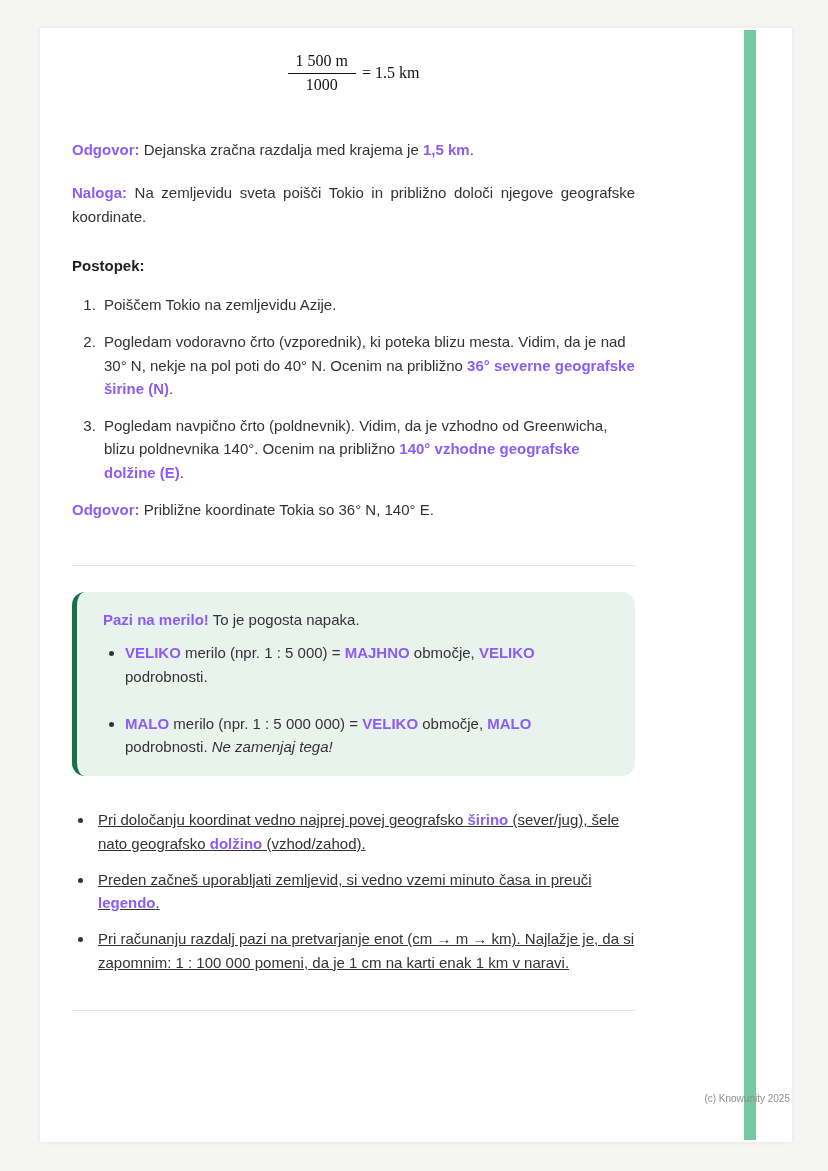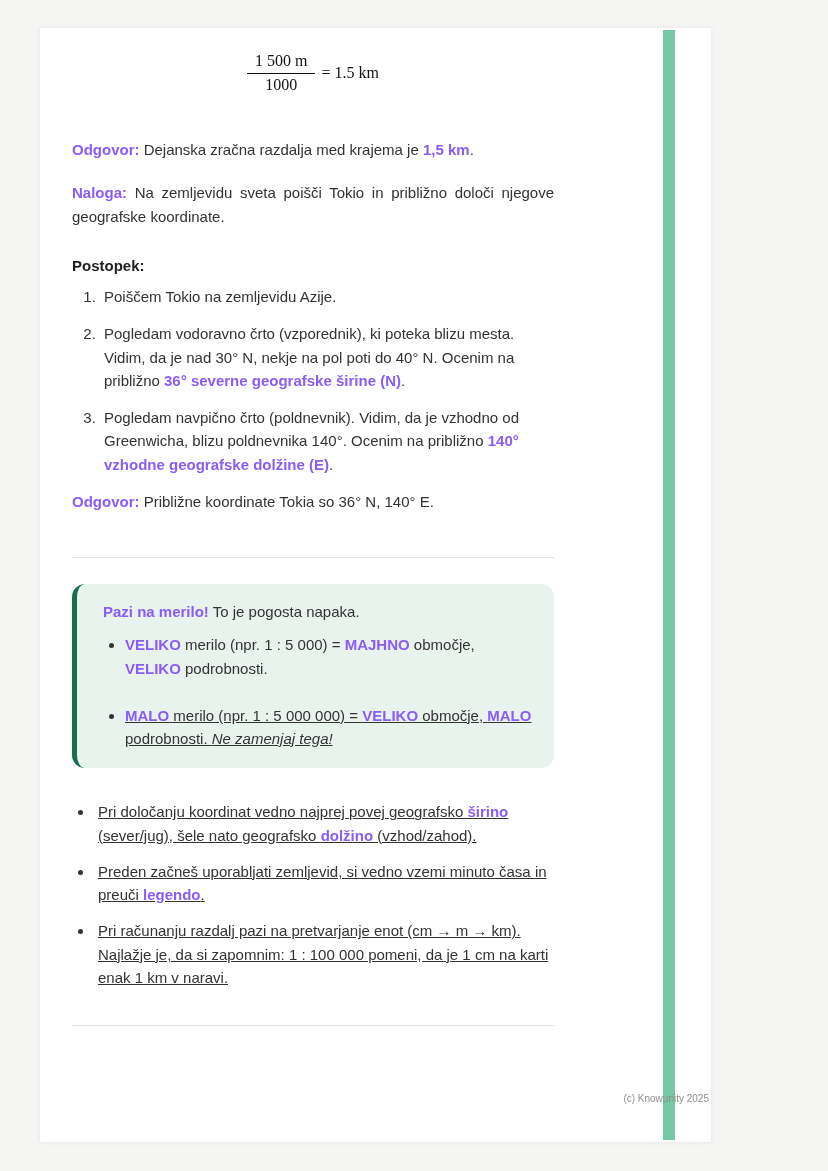--- a/index.html
+++ b/index.html
@@ -5,21 +5,21 @@
   * { margin: 0; padding: 0; box-sizing: border-box; }
   html, body {
     width: 828px; height: 1171px;
     background: #f5f5f3;
     font-family: "Liberation Sans", sans-serif;
     overflow: hidden;
   }
   .card {
     position: absolute;
     left: 40px; top: 28px;
-    width: 671px; height: 1114px;
+    width: 752px; height: 1114px;
     background: #ffffff;
     box-shadow: 0 0 5px rgba(0,0,0,0.07);
   }
   .stripe {
     position: absolute;
     top: 2px; bottom: 2px;
     right: 36px;
     width: 12px;
     background: var(--stripe, #77c9a6);
     z-index: 1;
@@ -50,21 +50,21 @@
   .answer { margin-top: 36px; }
 
   h2.section-heading {
     margin-top: 34px;
     color: var(--accent, #17a374);
     font-size: 19.5px; font-weight: 700;
   }
   .task { margin-top: 20px; text-align: justify; }
   .steps-label { margin-top: 26px; font-weight: 700; color: #1f1f1f; }
 
-  ol.steps { margin-top: 8px; padding-left: 28px; }
+  ol.steps { margin-top: 16px; padding-left: 28px; }
   ol.steps li { margin-bottom: 14px; padding-left: 4px; }
 
   .answer2 { margin-top: 10px; }
 
   .divider { border: none; border-top: 1px solid #e4e4e2; margin-top: 44px; }
 
   h1.notes-heading {
     margin-top: 30px;
     color: var(--accent, #17a374);
     font-size: 23px; font-weight: 700;
@@ -72,21 +72,21 @@
 
   .callout {
     margin-top: 26px;
     background: var(--callout-bg, #e9f3ee);
     border-left: 5px solid var(--callout-border, #186f4e);
     border-radius: 13px;
     padding: 16px 22px 18px 26px;
   }
   .callout ul { margin-top: 10px; padding-left: 22px; }
   .callout ul li { margin-bottom: 24px; }
-  .callout ul li:last-child { margin-bottom: 0; text-decoration: underline; }
+  .callout ul li:last-child { margin-bottom: 0; }
 
   ul.tips { margin-top: 32px; padding-left: 22px; text-decoration: underline; }
   ul.tips li { margin-bottom: 13px; padding-left: 4px; }
 
   .divider2 { margin-top: 36px; }
 
   .footer {
     position: absolute;
     right: 2px; bottom: 38px;
     font-size: 10px;

